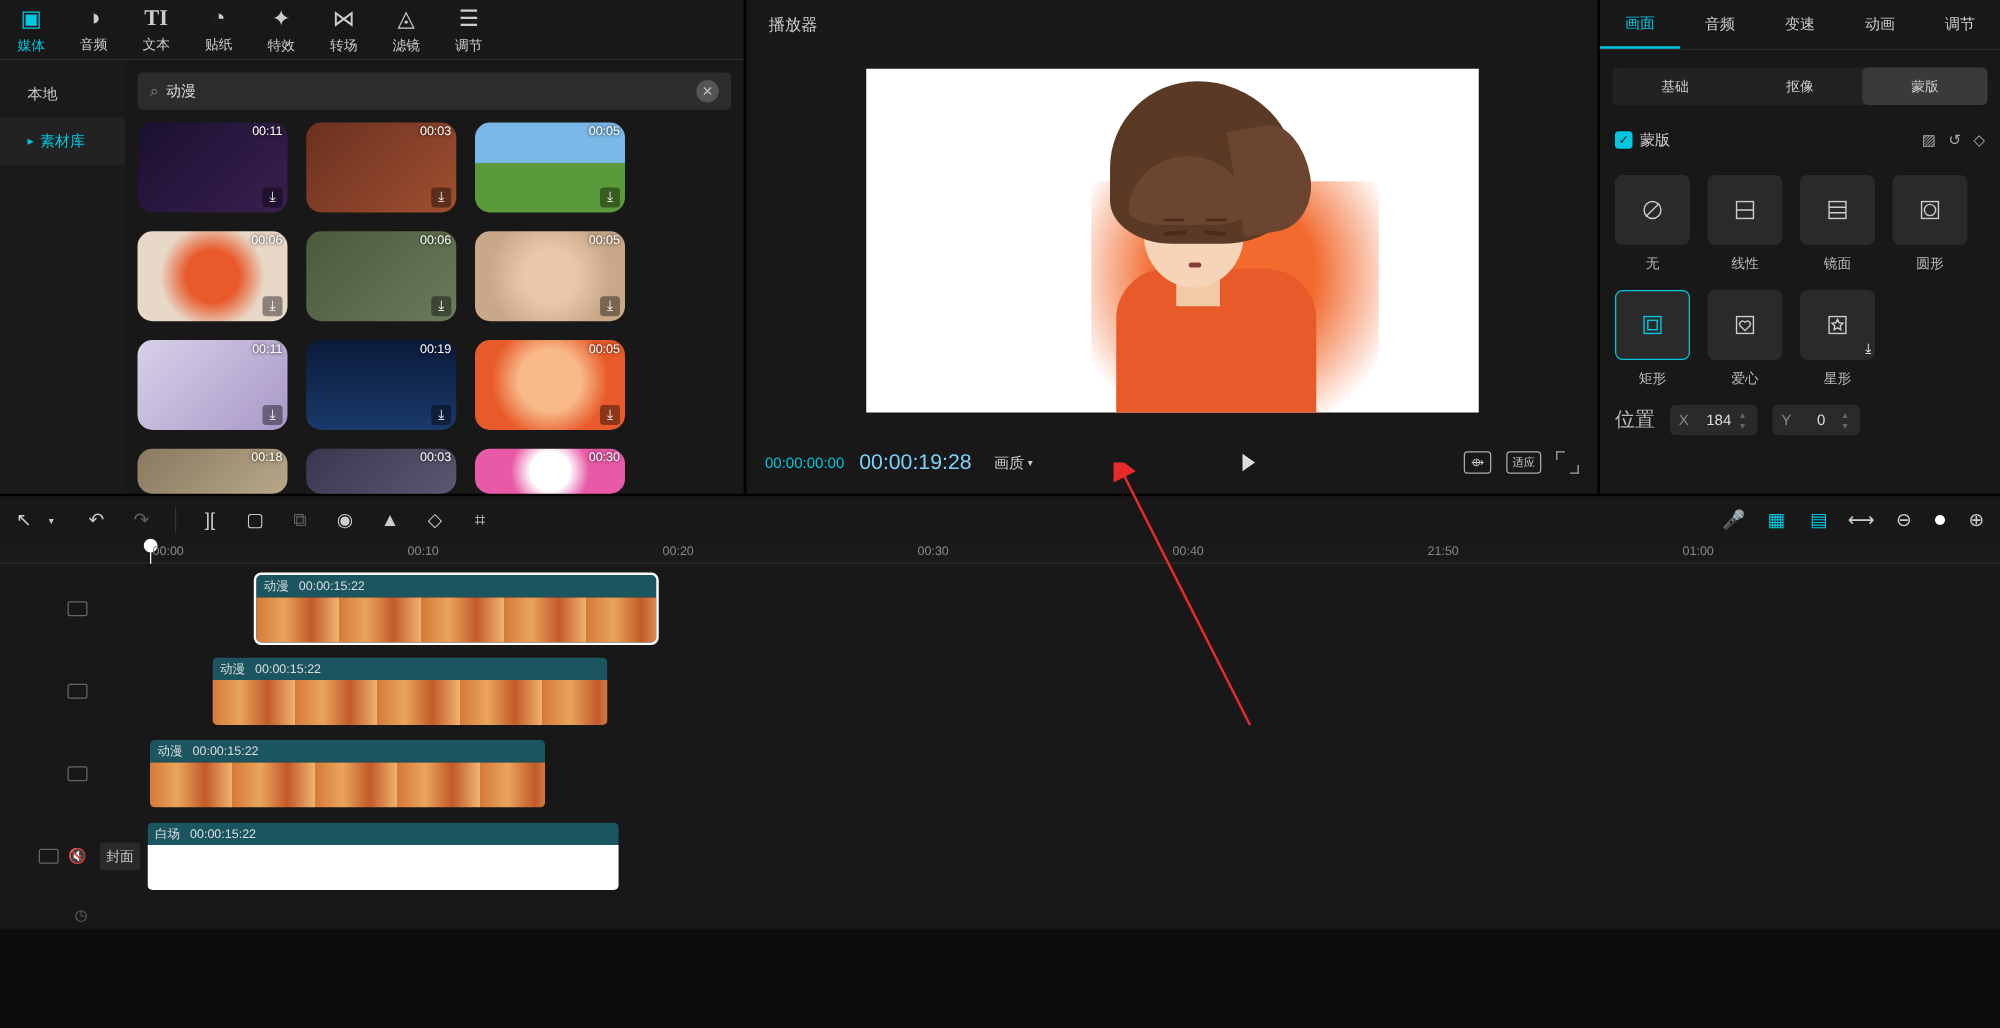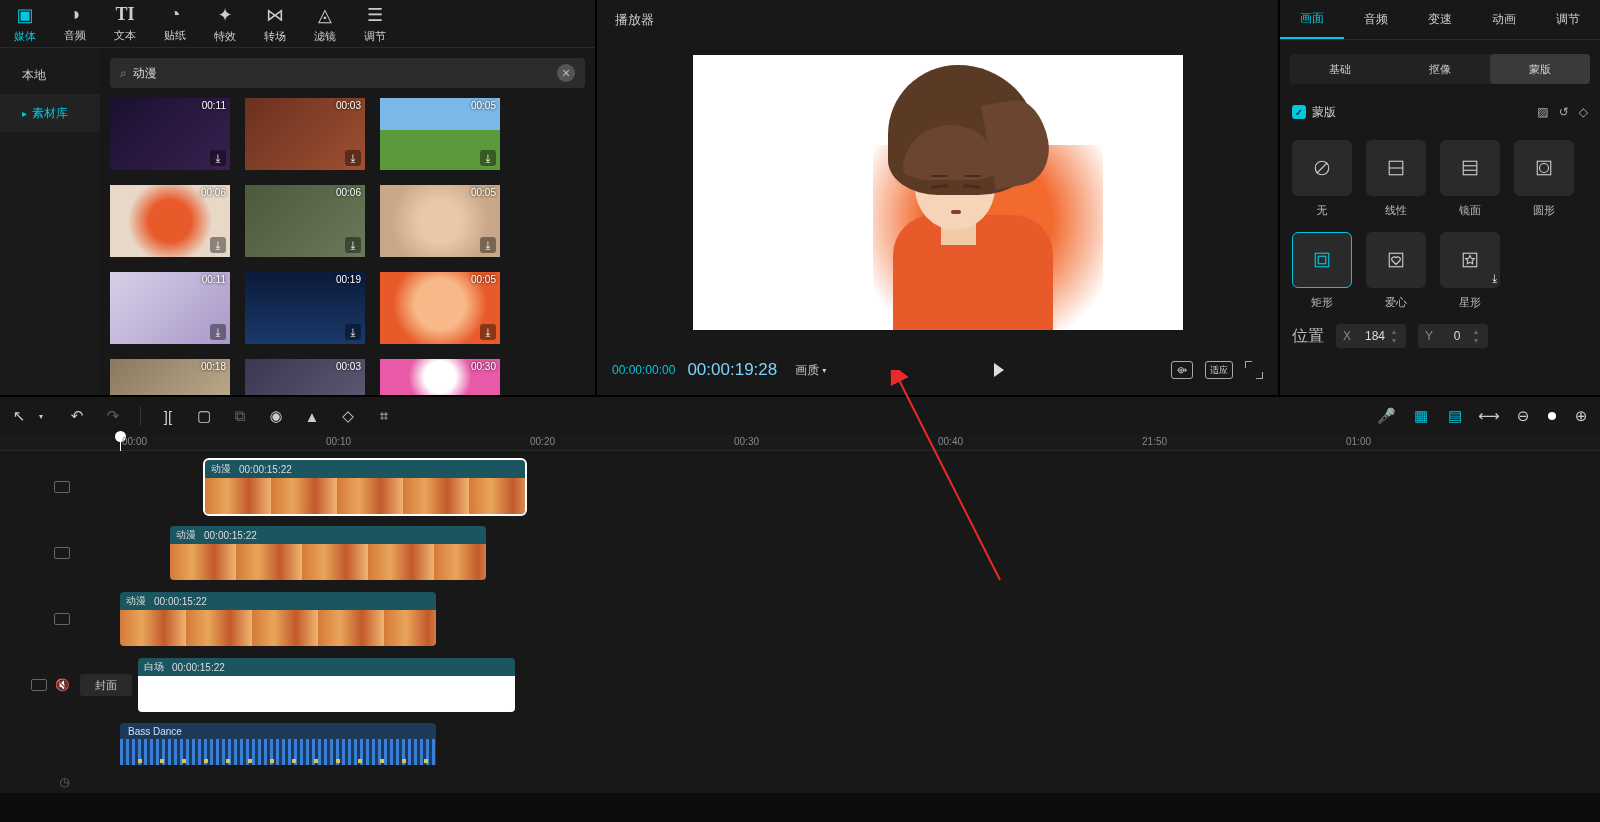--- a/index.html
+++ b/index.html
@@ -15,21 +15,21 @@
 .media-sidebar { width: 100px; background: #1a1a1a; padding-top: 8px; }
 .side-item { height: 38px; display: flex; align-items: center; padding-left: 22px; cursor: pointer; font-size: 12px; }
 .side-item.active { color: #00c8e0; background: #222; }
 .side-item.active::before { content: "▸"; margin-right: 5px; font-size: 10px; }
 .media-content { flex: 1; background: #181818; padding: 10px 10px 0 10px; }
 .search-bar { display: flex; align-items: center; background: #2c2c2c; border-radius: 4px; height: 30px; padding: 0 10px; margin-bottom: 10px; }
 .search-bar .mag { margin-right: 6px; color: #888; }
 .search-bar input { flex: 1; background: transparent; border: none; color: #ddd; font-size: 12px; outline: none; }
 .search-bar .clear { width: 18px; height: 18px; border-radius: 50%; background: #555; color: #bbb; display: flex; align-items: center; justify-content: center; font-size: 11px; cursor: pointer; }
 .thumb-grid { display: grid; grid-template-columns: repeat(3, 120px); gap: 15px 15px; }
-.thumb { width: 120px; height: 72px; position: relative; border-radius: 0; overflow: hidden; cursor: pointer; }
+.thumb { width: 120px; height: 72px; position: relative; border-radius: 12px; overflow: hidden; cursor: pointer; }
 .thumb.half { height: 36px; }
 .thumb .dur { position: absolute; top: 2px; right: 4px; font-size: 10px; color: #fff; text-shadow: 0 0 3px #000; }
 .thumb .dl { position: absolute; bottom: 4px; right: 4px; width: 16px; height: 16px; border-radius: 3px; background: rgba(0,0,0,0.4); color: #fff; display: flex; align-items: center; justify-content: center; font-size: 11px; }
 .player-panel { flex: 1; background: #181818; border-left: 2px solid #000; border-right: 2px solid #000; display: flex; flex-direction: column; }
 .player-header { height: 40px; display: flex; align-items: center; padding: 0 18px; font-size: 13px; }
 .preview-area { flex: 1; display: flex; align-items: center; justify-content: center; position: relative; }
 .preview-frame { width: 490px; height: 275px; background: #fff; position: relative; overflow: hidden; }
 .anime-body { position: absolute; left: 180px; top: 90px; width: 230px; height: 185px; background: radial-gradient(circle at 50% 40%, #f26a2e 0%, #f26a2e 40%, rgba(242,106,46,0) 85%); }
 .anime-torso { position: absolute; left: 200px; top: 160px; width: 160px; height: 120px; background: #e85a2a; border-radius: 40px 40px 0 0; }
 .anime-hair { position: absolute; left: 195px; top: 10px; width: 150px; height: 130px; background: #5a3a24; border-radius: 70% 80% 60% 50% / 80% 90% 50% 40%; }
@@ -87,21 +87,21 @@
 .tb-icon.teal { color: #00c8e0; }
 .timeline-area { background: #181818; position: relative; }
 .ruler { height: 16px; position: relative; background: #1a1a1a; border-bottom: 1px solid #2a2a2a; }
 .ruler-mark { position: absolute; top: 1px; color: #888; font-size: 10px; }
 .playhead { position: absolute; left: 120px; top: 0; width: 1px; height: 16px; background: #fff; }
 .playhead::before { content: ""; position: absolute; top: -4px; left: -5px; width: 11px; height: 11px; border-radius: 50%; background: #fff; }
 .tracks { padding-top: 6px; }
 .track { height: 60px; display: flex; align-items: center; margin-bottom: 6px; }
 .track-head { width: 80px; display: flex; align-items: center; justify-content: flex-end; padding-right: 10px; gap: 8px; }
 .track-head-icon { width: 16px; height: 12px; border: 1px solid #666; border-radius: 2px; }
-.cover-btn { width: 52px; height: 22px; background: #2a2a2a; border-radius: 3px; display: flex; align-items: center; justify-content: center; font-size: 11px; cursor: pointer; }
+.cover-btn { width: 32px; height: 22px; background: #2a2a2a; border-radius: 3px; display: flex; align-items: center; justify-content: center; font-size: 11px; cursor: pointer; }
 .clip { height: 54px; border-radius: 4px; overflow: hidden; position: relative; }
 .clip-header { height: 18px; background: #1a5560; display: flex; align-items: center; padding: 0 6px; gap: 8px; font-size: 10px; color: #ddd; }
 .clip-body { height: 36px; display: flex; }
 .clip-body.white { background: #fff; }
 .clip-body.anime { background: repeating-linear-gradient(90deg, #d67a3a 0, #e8a55b 22px, #c25a2a 44px, #f0b570 66px); }
 .clip.selected { outline: 2px solid #fff; }
 .audio-track { height: 42px; display: flex; align-items: center; margin-bottom: 6px; margin-top: 8px; }
 .audio-clip { height: 42px; background: #1e3a5a; border-radius: 4px; position: relative; }
 .audio-name { position: absolute; top: 3px; left: 8px; font-size: 10px; color: #c8e0ff; }
 .audio-wave { position: absolute; bottom: 0; left: 0; right: 0; height: 26px; background: repeating-linear-gradient(90deg, #3a7fd4 0, #3a7fd4 3px, #1e3a5a 3px, #1e3a5a 6px); }
@@ -451,28 +451,20 @@
       <div class="cover-btn">封面</div>
       <div style="width:6px"></div>
       <div class="clip" style="width:377px">
         <div class="clip-header">
             <span>白场</span>
             <span>00:00:15:22</span>
           </div>
         <div class="clip-body white"></div>
       </div>
     </div>
-    <div class="audio-track">
-      <div class="track-head" style="width:120px"></div>
-      <div class="audio-clip" style="width:316px">
-        <span class="audio-name">Bass Dance</span>
-        <div class="audio-wave"></div>
-        <div class="audio-dots"></div>
-      </div>
-    </div>
     <div class="time-track">
       <div class="time-icon">
           <span>◷</span>
         </div>
     </div>
   </div>
 </div>
 
 <div class="arrow-annotation" style="left:890px;top:370px;width:120px;height:220px">
   <svg viewBox="0 0 120 220">

